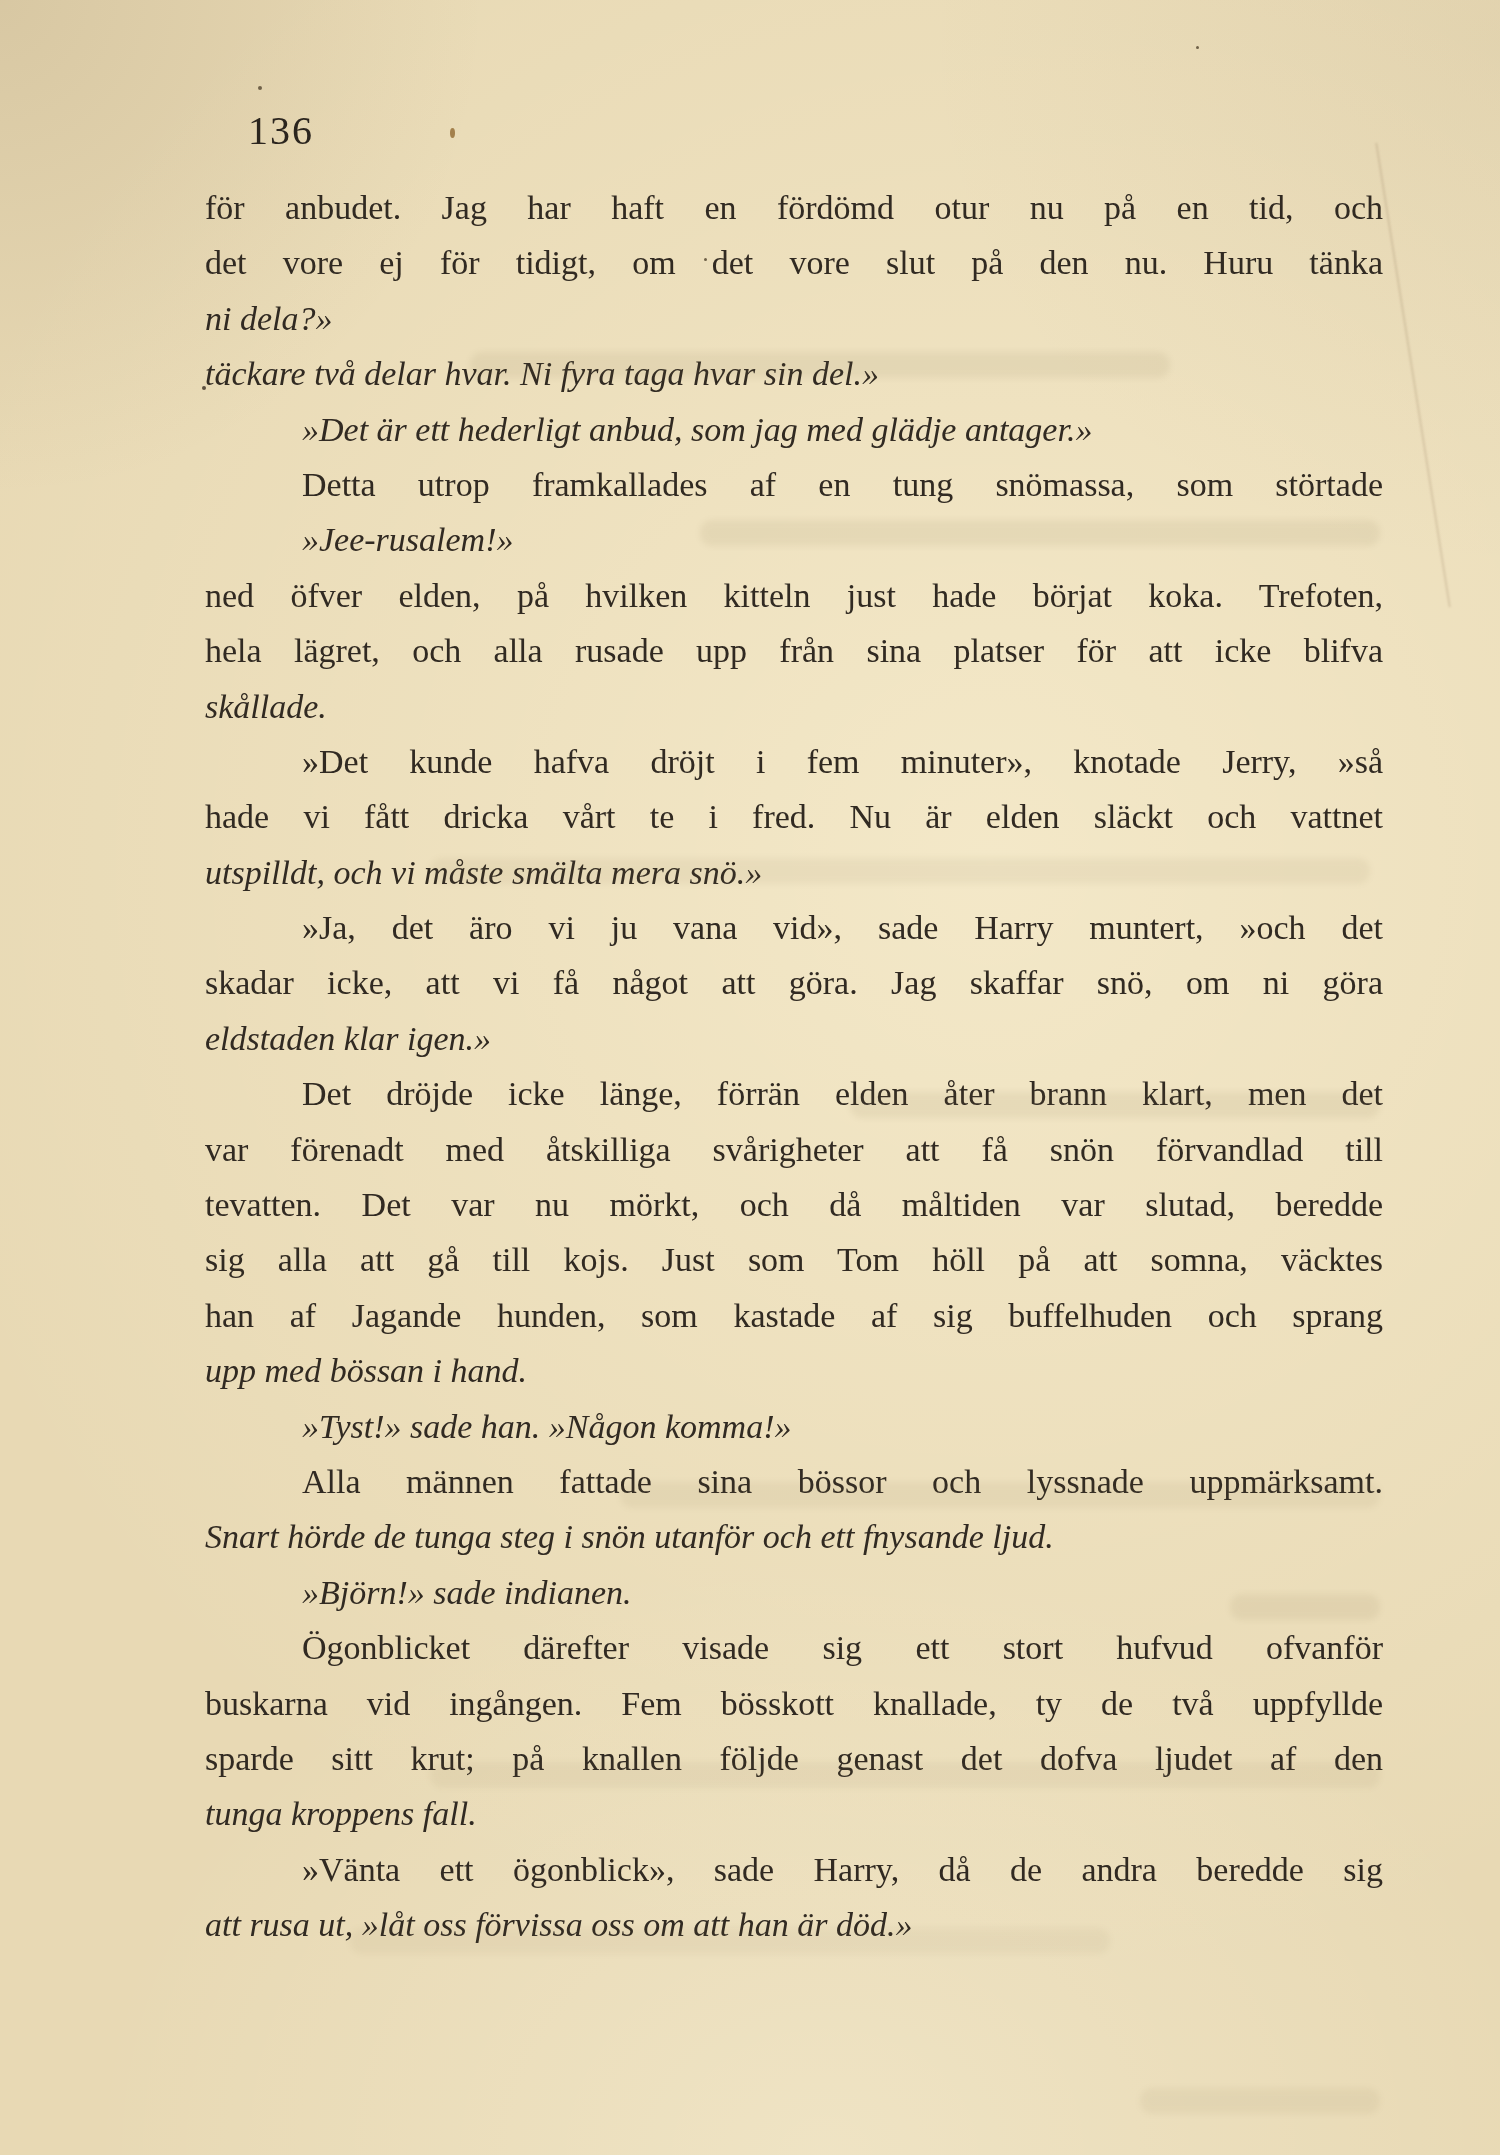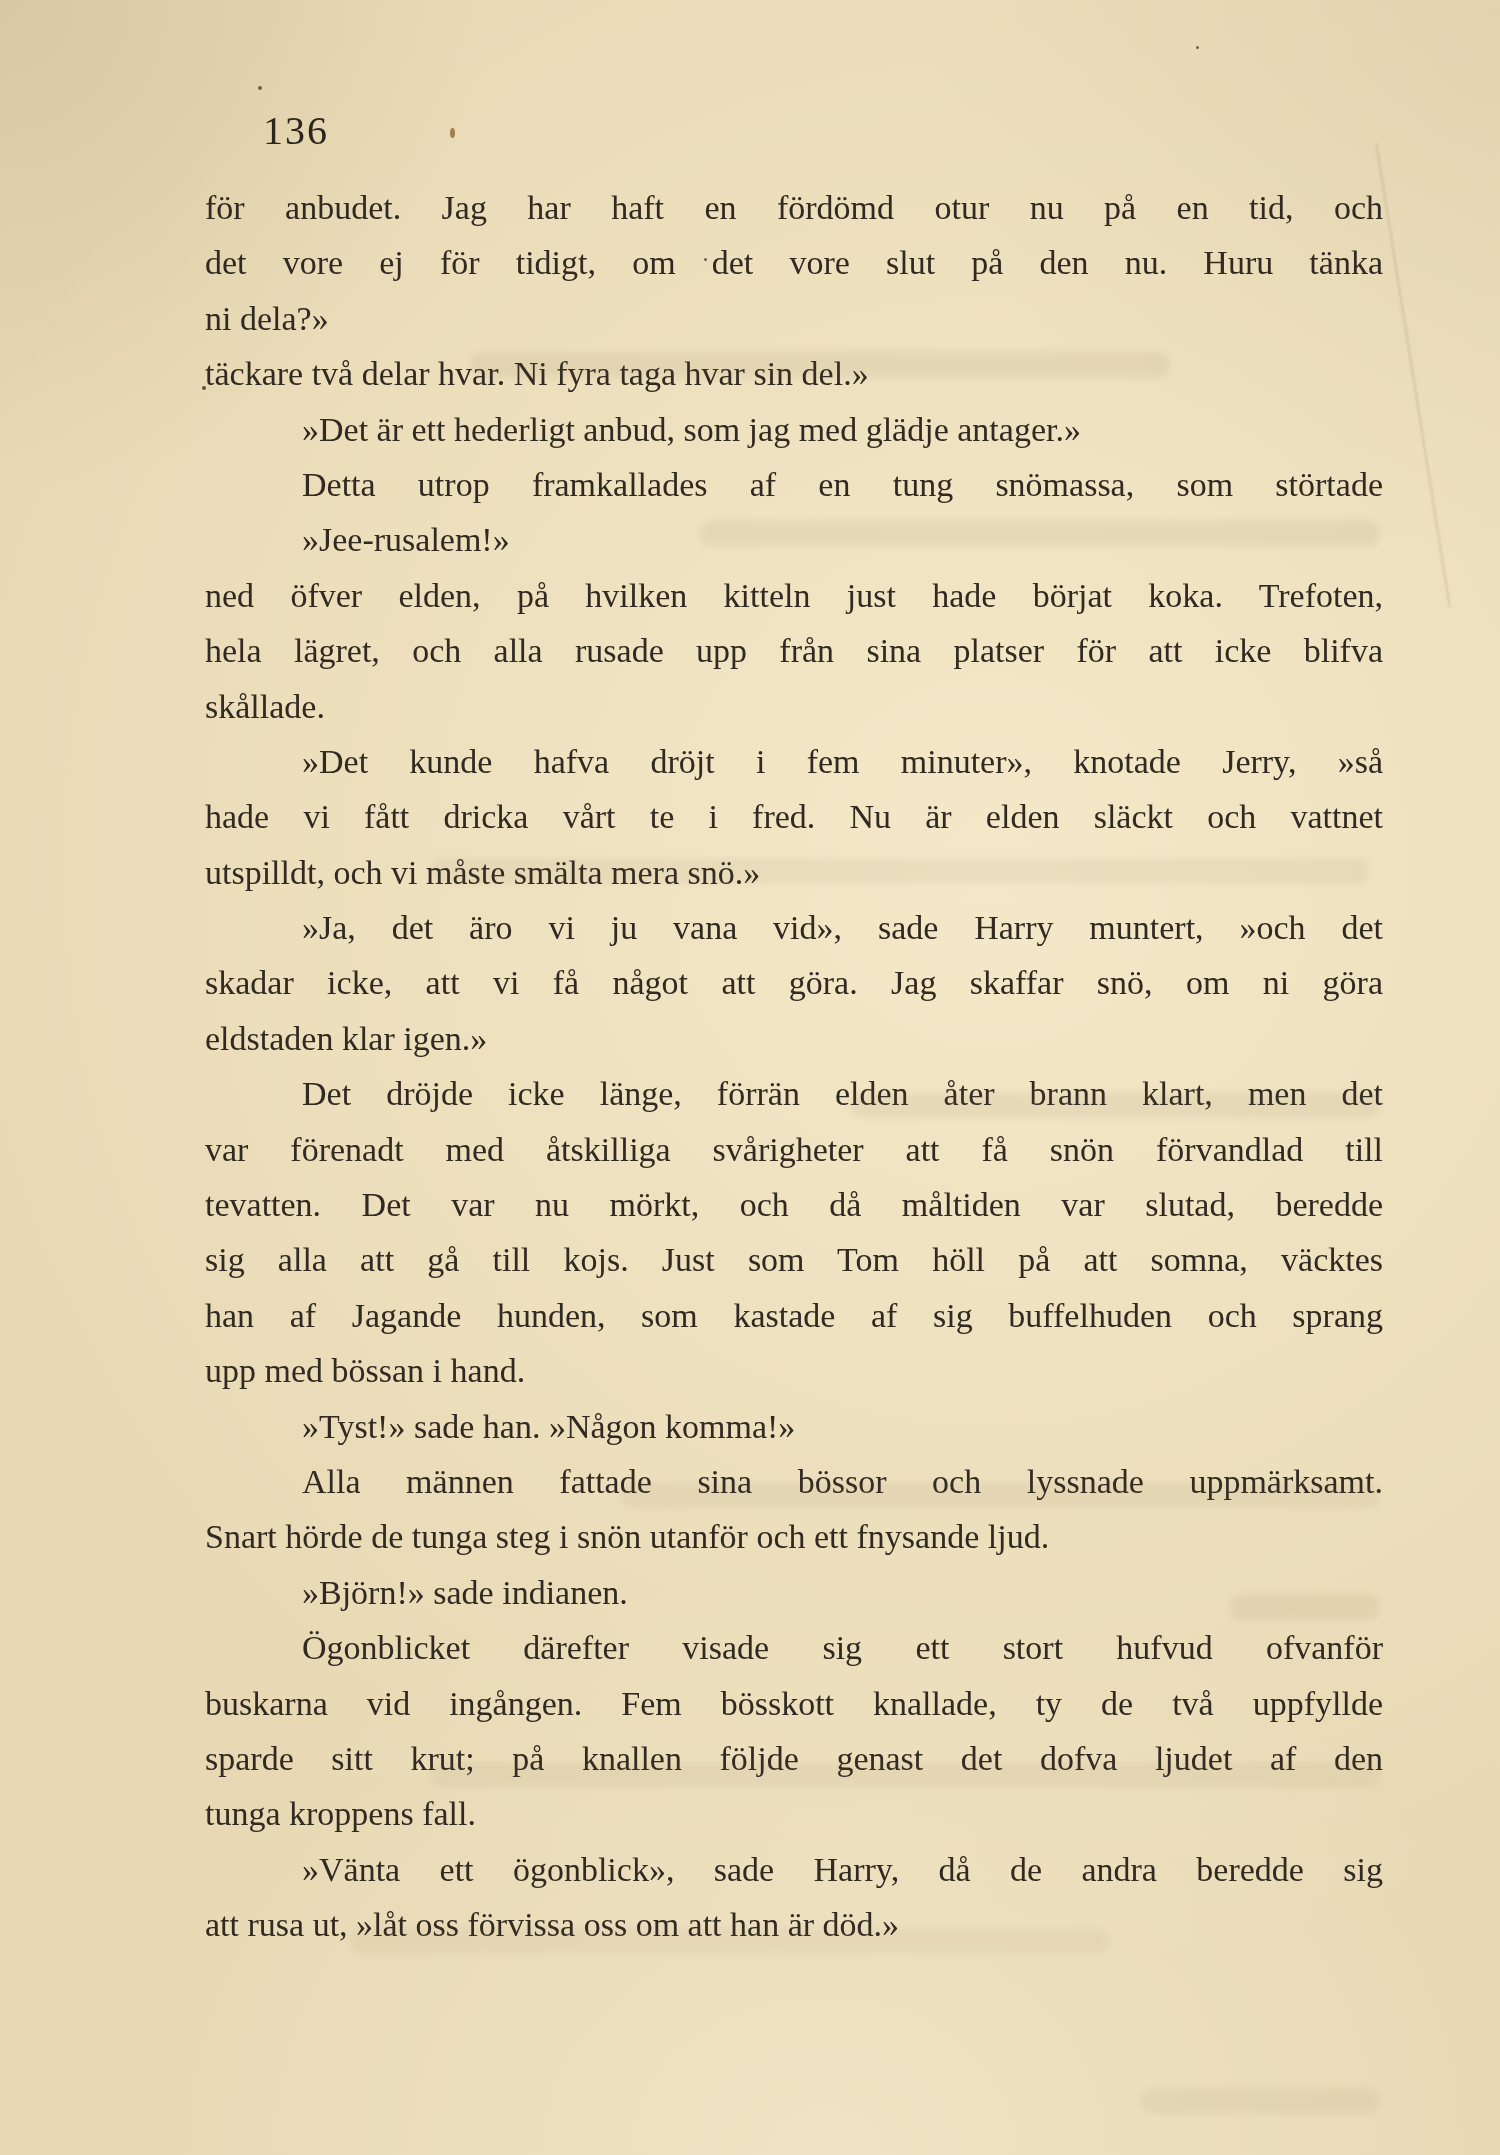--- a/index.html
+++ b/index.html
@@ -14,21 +14,21 @@
       radial-gradient(120% 85% at 66% 40%, rgba(255,247,220,0.50) 0%, rgba(255,247,220,0) 62%),
       radial-gradient(45% 32% at 0% 0%, rgba(118,94,58,0.14) 0%, rgba(118,94,58,0) 72%),
       radial-gradient(55% 35% at 100% 2%, rgba(118,94,58,0.07) 0%, rgba(118,94,58,0) 70%),
       radial-gradient(70% 40% at 55% 100%, rgba(255,251,232,0.30) 0%, rgba(255,251,232,0) 70%),
       #e8d9b4;
     font-family: "Liberation Serif", "DejaVu Serif", serif;
     color: #2e2820;
   }
   .page-number {
     position: absolute;
-    left: 263px; top: 110px;
+    left: 248px; top: 110px;
     font-size: 40px; line-height: 42px;
     letter-spacing: 2px;
     color: #2b251e;
   }
   .text-block {
     position: absolute;
     left: 205px; top: 180px;
     width: 1178px;
     font-size: 34px;
     line-height: 55.4px;
@@ -36,21 +36,21 @@
     text-rendering: optimizeLegibility;
   }
   .line {
     text-align: justify;
     text-align-last: justify;
     white-space: normal;
     height: 55.4px;
     overflow: visible;
   }
   .line.indent { padding-left: 97px; }
-  .line.last { text-align-last: left; }
+  .line.last { text-align-last: left; font-style: italic; }
   
   .smudge {
     position: absolute;
     height: 26px;
     background: #7e6c45;
     opacity: 0.085;
     filter: blur(3px);
     border-radius: 12px;
     pointer-events: none;
   }

